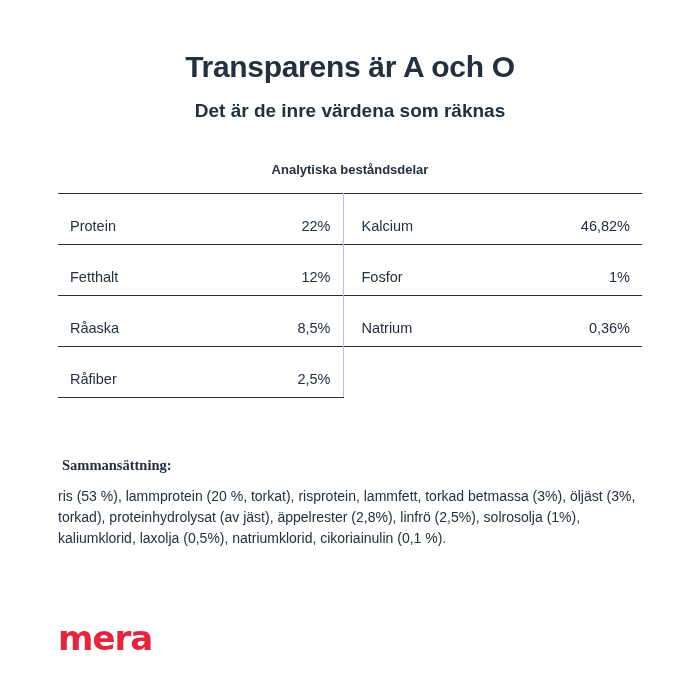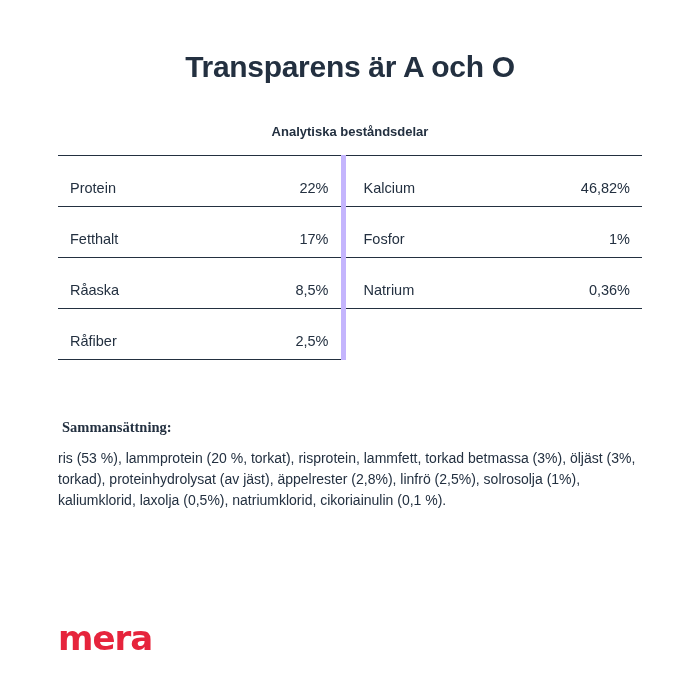--- a/index.html
+++ b/index.html
@@ -65,21 +65,21 @@
     vertical-align: middle;
     color: #233040;
   }
   .cell-label {
     text-align: left;
     width: 215px;
   }
   .cell-value {
     text-align: right;
     width: 70px;
-    border-right: 5px solid #c4b5fd;
+    border-right: 1px solid #c4b5fd;
   }
   .cell-label2 {
     text-align: left;
     width: 215px;
     padding-left: 18px !important;
   }
   .cell-value2 {
     text-align: right;
     width: 84px;
   }
@@ -120,34 +120,35 @@
     color: #e6243c;
     font-family: "DejaVu Sans", sans-serif;
   }
 </style>
 </head>
 <body>
 
 <div class="page">
 
   <h1 class="title">Transparens är A och O</h1>
+  <h2 class="subtitle">Det är de inre värdena som räknas</h2>
 
   <div class="table-heading">Analytiska beståndsdelar</div>
 
   <table class="analytics-table">
     <tbody>
       <tr class="top-rule">
         <td class="cell-label">Protein</td>
         <td class="cell-value">22%</td>
         <td class="cell-label2">Kalcium</td>
         <td class="cell-value2">46,82%</td>
       </tr>
       <tr>
         <td class="cell-label">Fetthalt</td>
-        <td class="cell-value">17%</td>
+        <td class="cell-value">12%</td>
         <td class="cell-label2">Fosfor</td>
         <td class="cell-value2">1%</td>
       </tr>
       <tr>
         <td class="cell-label">Råaska</td>
         <td class="cell-value">8,5%</td>
         <td class="cell-label2">Natrium</td>
         <td class="cell-value2">0,36%</td>
       </tr>
       <tr class="last-row">

